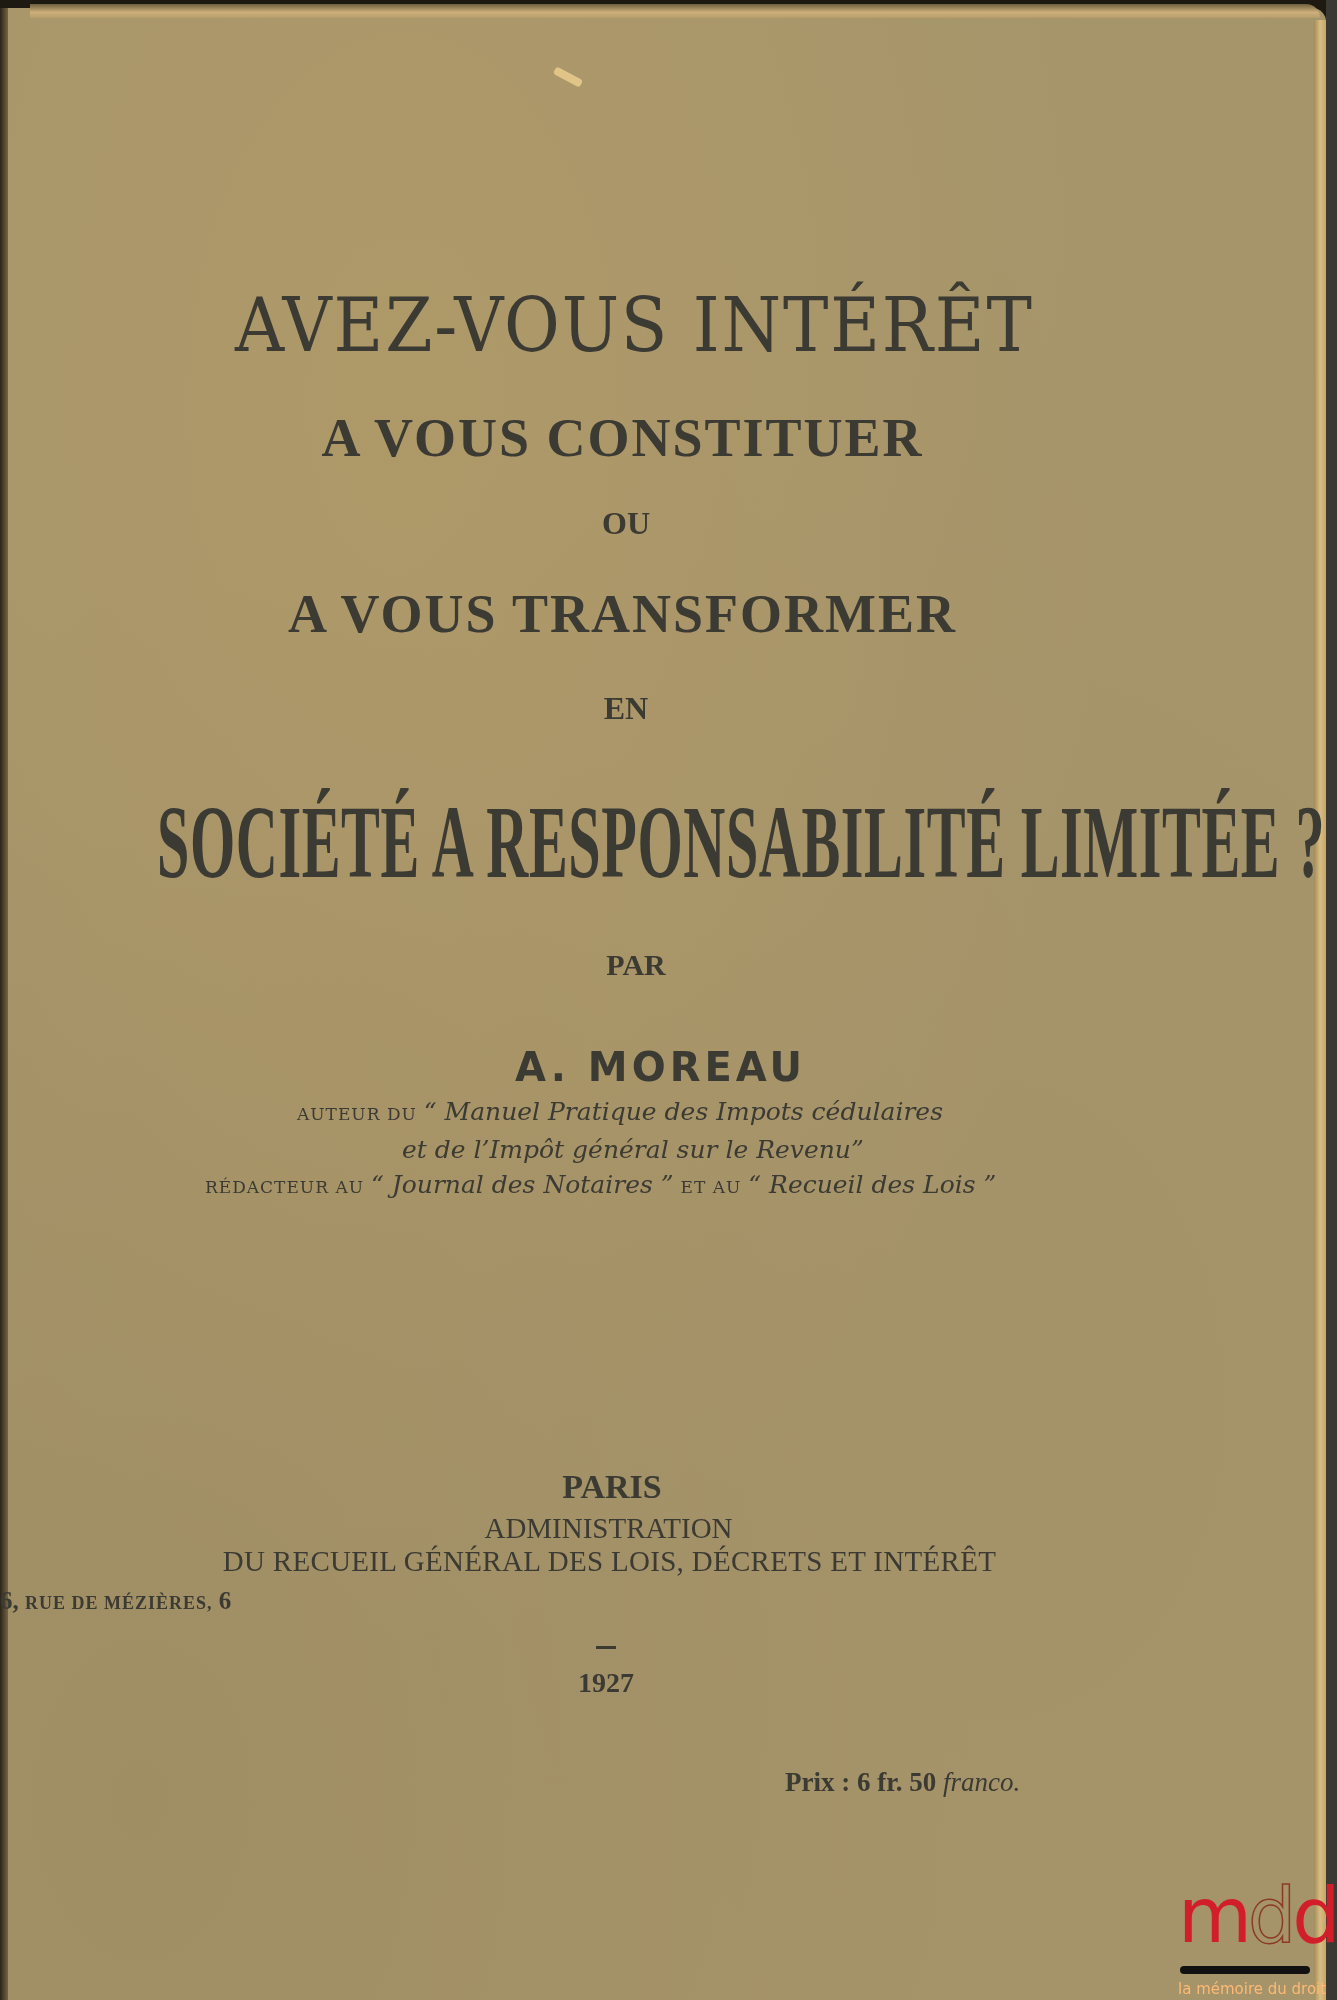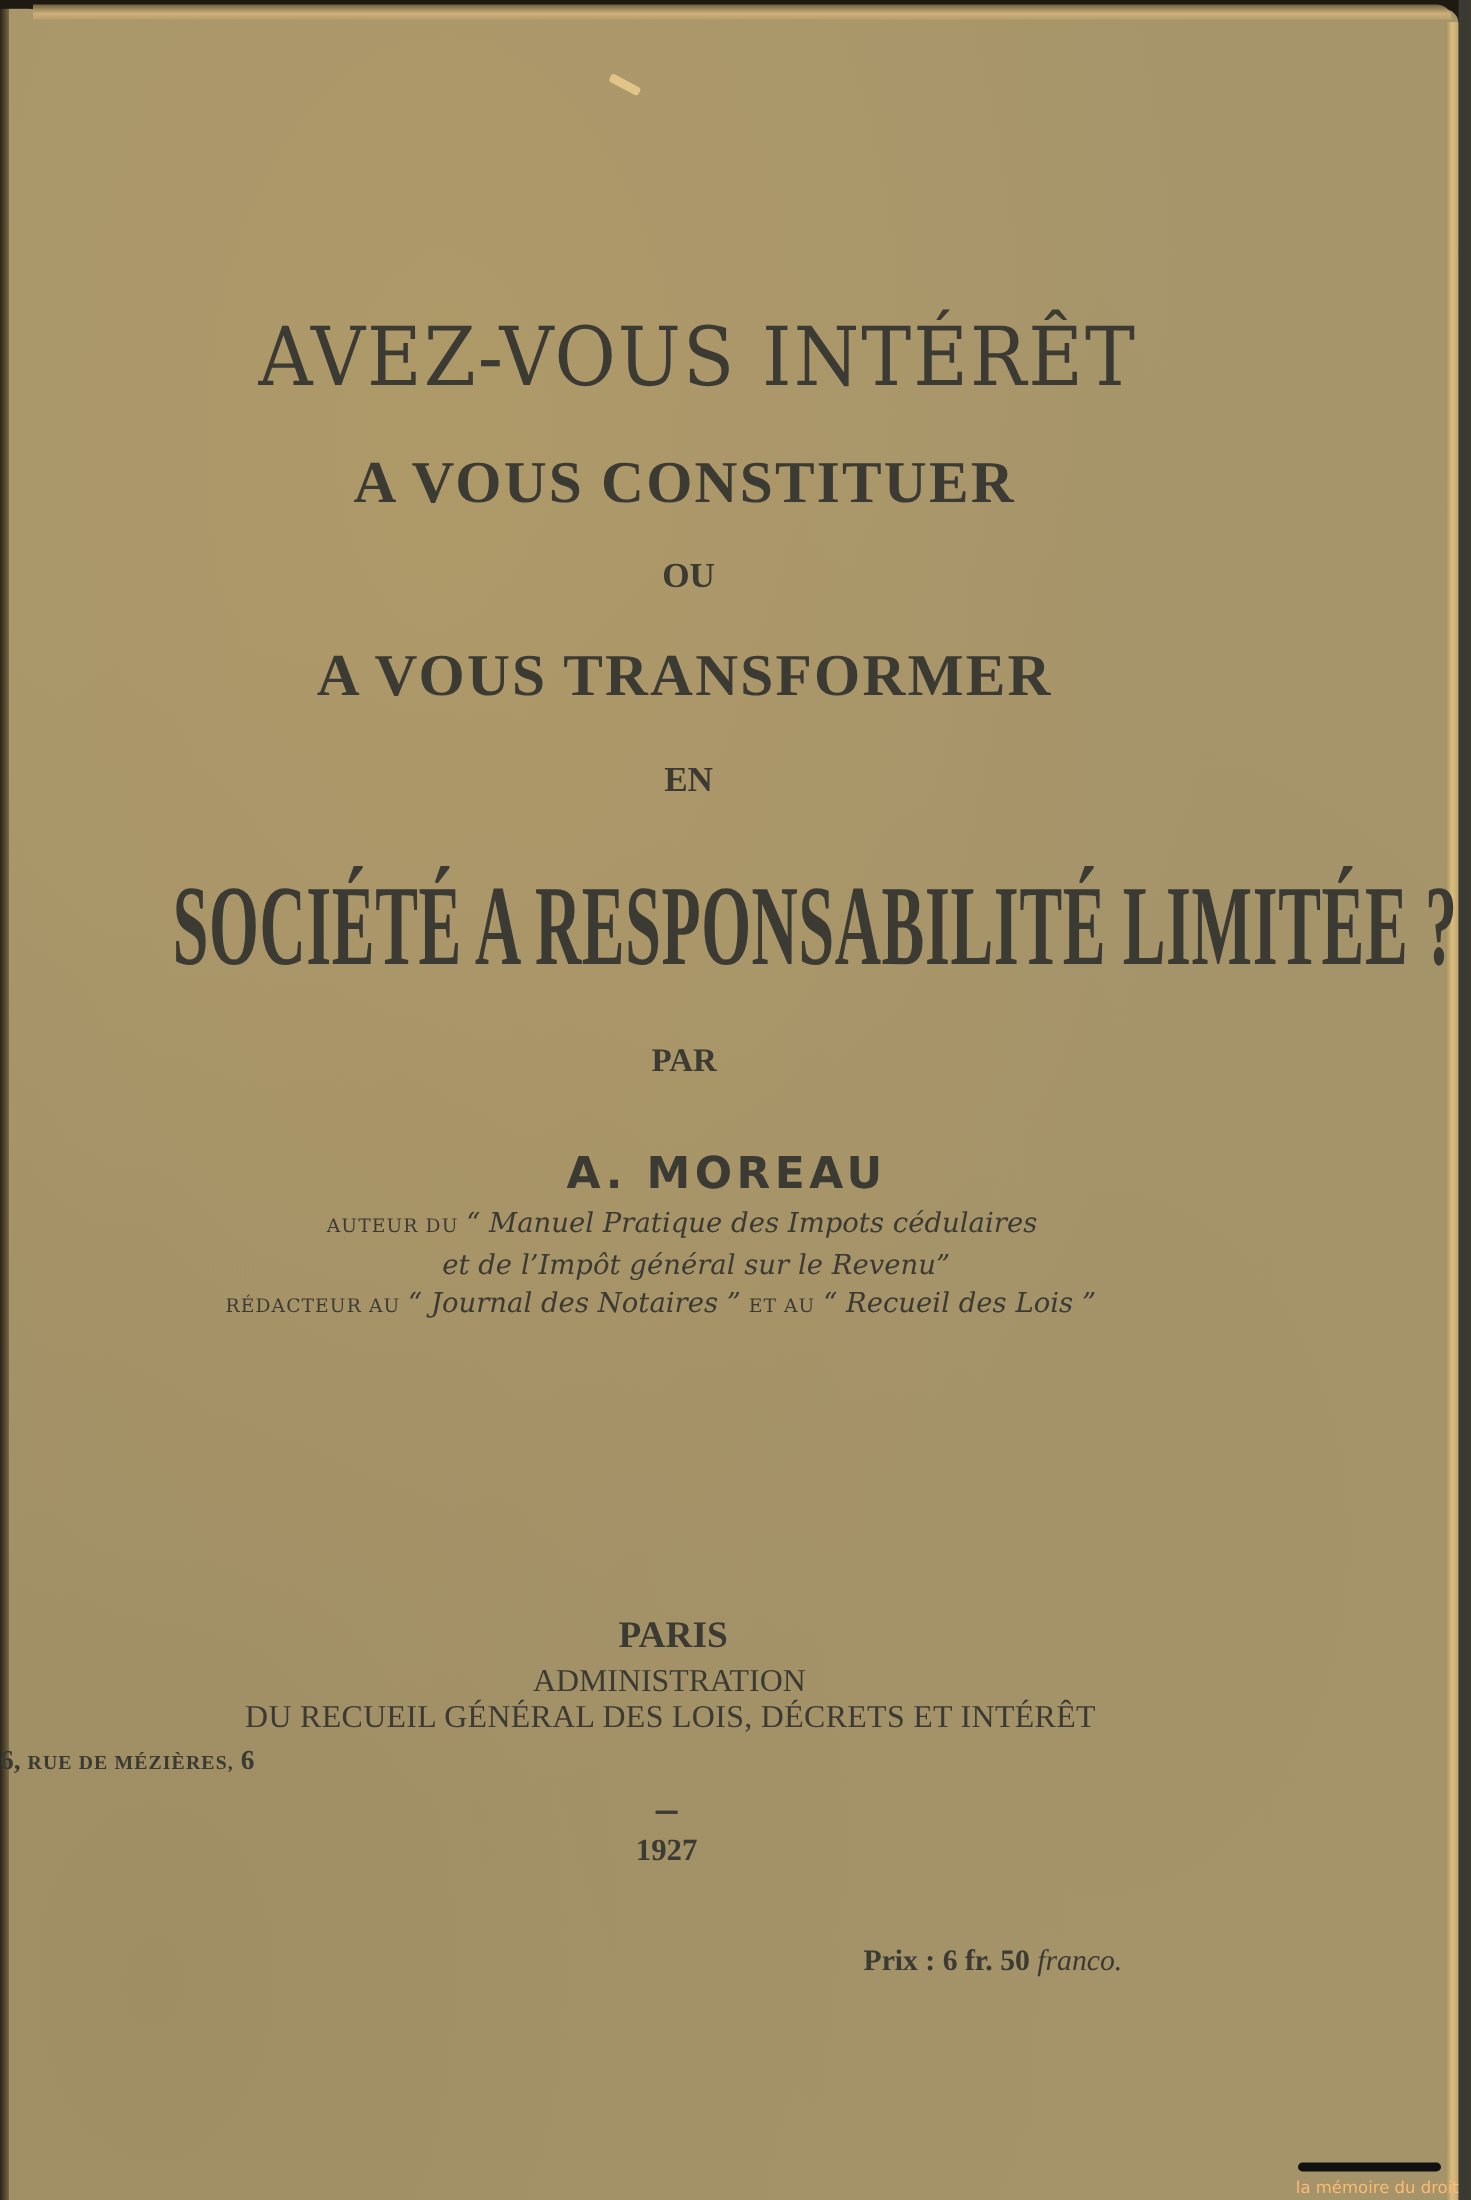--- a/index.html
+++ b/index.html
@@ -39,21 +39,21 @@
     background: #e0c488; transform: rotate(28deg); border-radius: 3px;
   }
   .ink { color: #3b3a33; position: absolute; white-space: nowrap; }
 
   .t1 { top: 282px; left: 235px; width: 796px; text-align: center; font-family: "DejaVu Serif", serif; font-size: 74px; letter-spacing: 2px; transform: scaleX(0.92); transform-origin: left top; }
   .t2 { top: 407px; left: 0; width: 1245px; text-align: center; font-family: "Liberation Serif", serif; font-weight: bold; font-size: 54px; letter-spacing: 2px; }
   .t3 { top: 505px; left: 0; width: 1252px; text-align: center; font-family: "Liberation Serif", serif; font-weight: bold; font-size: 32px; }
   .t4 { top: 583px; left: 0; width: 1245px; text-align: center; font-family: "Liberation Serif", serif; font-weight: bold; font-size: 54px; letter-spacing: 2px; }
   .t5 { top: 690px; left: 0; width: 1252px; text-align: center; font-family: "Liberation Serif", serif; font-weight: bold; font-size: 32px; }
   .t6 { top: 790px; left: 157px; width: 938px; text-align: center; font-family: "Liberation Serif", serif; font-weight: bold; font-size: 104px; line-height: 104px; letter-spacing: 1px; transform: scaleX(0.56) scaleY(1.0); transform-origin: left top; width: 1675px; }
-  .t7 { top: 948px; left: 0; width: 1244px; text-align: center; font-family: "Liberation Serif", serif; font-weight: bold; font-size: 30px; }
+  .t7 { top: 948px; left: 14px; width: 1244px; text-align: center; font-family: "Liberation Serif", serif; font-weight: bold; font-size: 30px; }
   .t8 { top: 1044px; left: 515px; font-family: "DejaVu Sans", sans-serif; font-weight: bold; font-size: 40px; letter-spacing: 4px; }
   .desc { font-family: "DejaVu Serif", serif; font-size: 22px; }
   .desc .sc { font-size: 17px; letter-spacing: 1px; }
   .desc i { font-size: 25px; }
   .t9  { top: 1097px; left: 297px; }
   .t10 { top: 1135px; left: 402px; }
   .t11 { top: 1170px; left: 205px; text-align: center; }
   .t12 { top: 1468px; left: 0; width: 1224px; text-align: center; font-family: "Liberation Serif", serif; font-size: 34px; font-weight: bold; }
   .t13 { top: 1512px; left: 0; width: 1217px; text-align: center; font-family: "Liberation Serif", serif; font-size: 29px; }
   .t14 { top: 1545px; left: 187px; width: 845px; text-align: center; font-family: "Liberation Serif", serif; font-size: 29px; letter-spacing: 0.3px; }
@@ -113,15 +113,18 @@
   <span>6</span>
 </div>
 <div class="ink dash"></div>
 <div class="ink t16">1927</div>
 <div class="ink t17">
   <span>Prix : 6 fr. 50</span>
   <i>franco.</i>
 </div>
 
 <div class="logo">
+  <div class="logo-letters">
+    <span class="logo-m">m</span><span class="logo-d1">d</span><span class="logo-d2">d</span>
+  </div>
   <div class="logo-bar"></div>
   <div class="logo-tag">la mémoire du droit</div>
 </div>
 
 </body></html>

